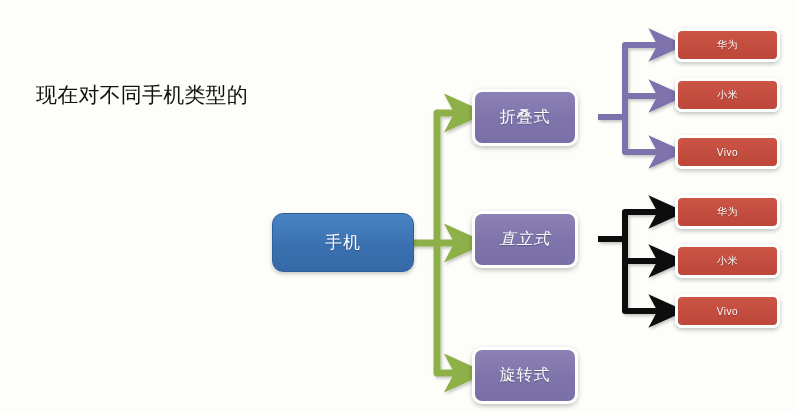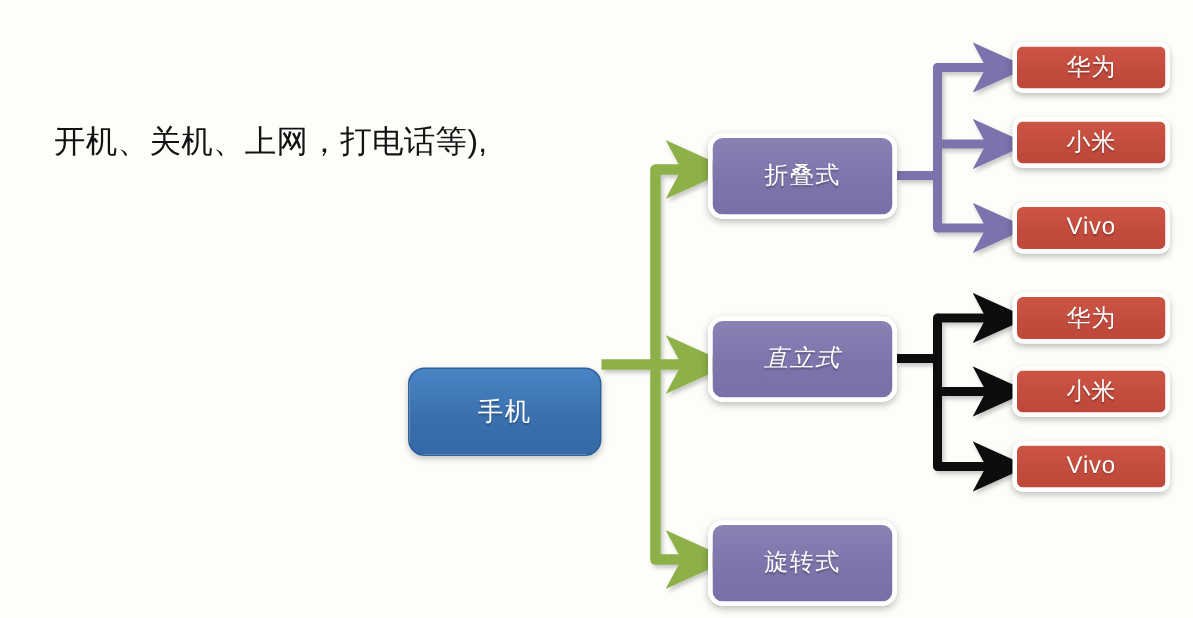--- a/index.html
+++ b/index.html
@@ -56,67 +56,66 @@
     text-align: center;
     border-radius: 9px;
     letter-spacing: 1px;
     text-shadow: 0 1px 1px rgba(0,0,0,0.28);
     z-index: 5;
   }
 
   .node-root {
     left: 272px;
     top: 213px;
-    width: 129px;
+    width: 142px;
     height: 59px;
     font-size: 17px;
     border-radius: 11px;
     background: linear-gradient(180deg, #4a84c4 0%, #3a70b0 55%, #3569a7 100%);
     border: 1px solid #2f5f99;
     box-shadow: 0 2px 4px rgba(0,0,0,0.22);
-    margin-top: 32px;
   }
 
   .node-type {
-    width: 126px;
+    width: 106px;
     height: 57px;
     font-size: 16px;
     border-radius: 10px;
     background: linear-gradient(180deg, #8b81b4 0%, #7e74ab 55%, #7a6fa6 100%);
     border: 3px solid #ffffff;
     box-shadow: 0 2px 5px rgba(0,0,0,0.25);
   }
   .node-type.t0 { left: 472px; top: 89px; }
   .node-type.t1 { left: 472px; top: 211px; font-style: italic; }
   .node-type.t2 { left: 472px; top: 347px; }
 
   .node-brand {
     width: 105px;
     height: 34px;
-    font-size: 16px;
+    font-size: 10px;
     border-radius: 7px;
     background: linear-gradient(180deg, #cc5545 0%, #c24c3e 55%, #bd4839 100%);
     border: 3px solid #ffffff;
     box-shadow: 0 2px 4px rgba(0,0,0,0.24);
     letter-spacing: 0.5px;
   }
   .node-brand.g0b0 { left: 675px; top: 28px; }
   .node-brand.g0b1 { left: 675px; top: 78px; }
   .node-brand.g0b2 { left: 675px; top: 135px; }
   .node-brand.g1b0 { left: 675px; top: 195px; }
   .node-brand.g1b1 { left: 675px; top: 244px; }
   .node-brand.g1b2 { left: 675px; top: 294px; }
 </style>
 </head>
 <body>
 
 <div id="canvas">
 
   <div class="caption">
-    <span class="caption-line">开机、关机、上网，打电话等),</span>
+    <span class="caption-line">现在对不同手机类型的</span>
   </div>
 
   <svg id="connectors" viewBox="0 0 795 412" xmlns="http://www.w3.org/2000/svg">
     <defs>
       <marker id="arw-green" markerWidth="7" markerHeight="7" refX="2.6" refY="3.2" orient="auto" markerUnits="strokeWidth">
         <path d="M0,0.4 L6.2,3.2 L0,6.0 L1.5,3.2 Z" fill="#8db04a"></path>
       </marker>
       <marker id="arw-purple" markerWidth="7" markerHeight="7" refX="2.6" refY="3.2" orient="auto" markerUnits="strokeWidth">
         <path d="M0,0.4 L6.2,3.2 L0,6.0 L1.5,3.2 Z" fill="#7d72ac"></path>
       </marker>

